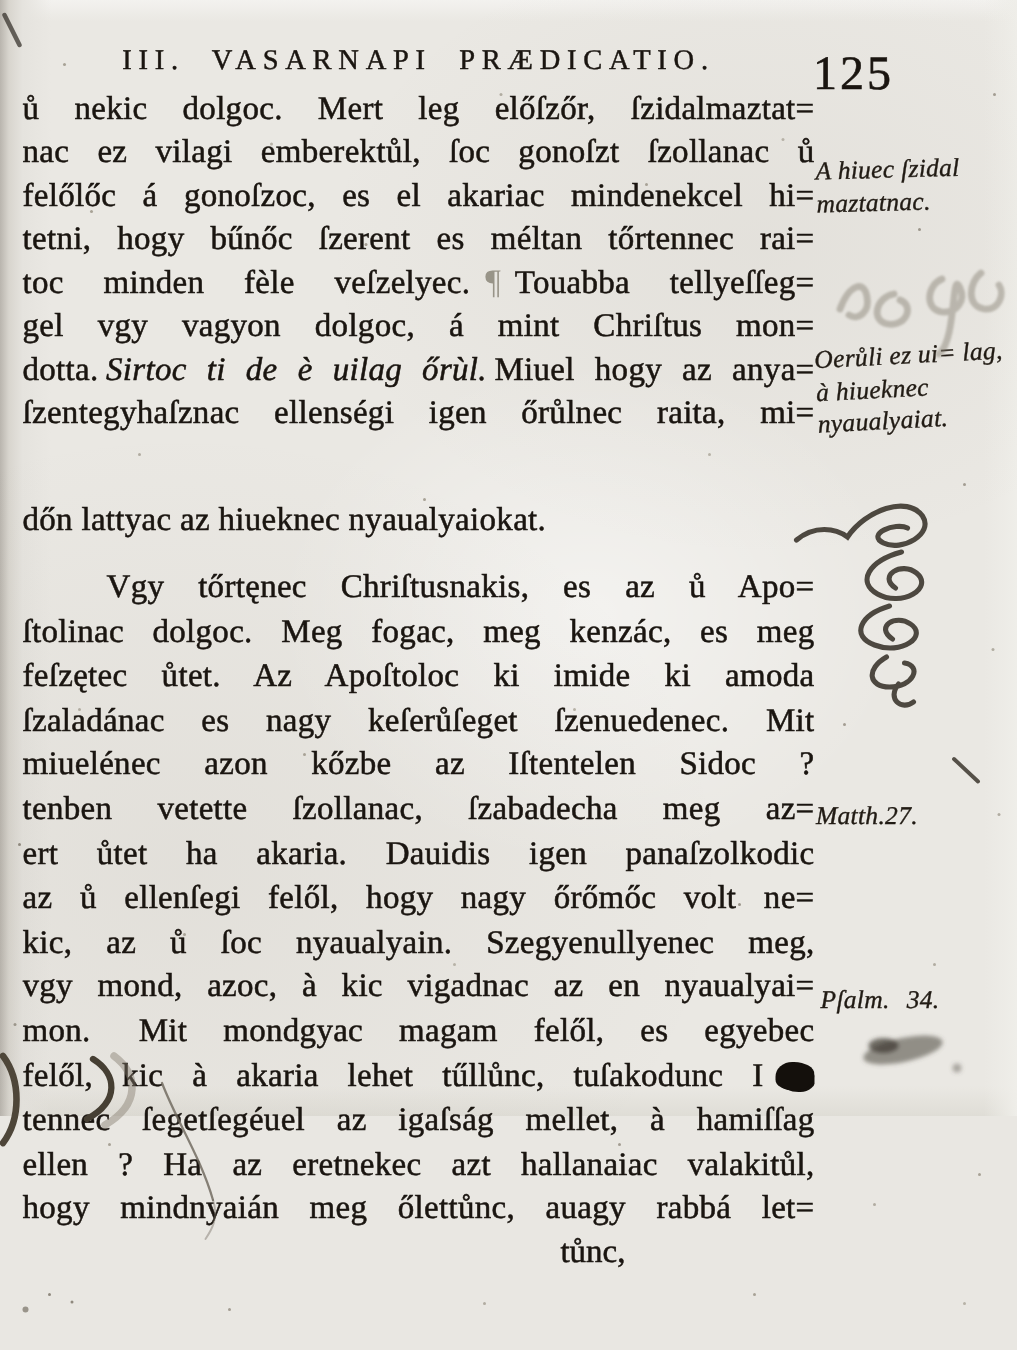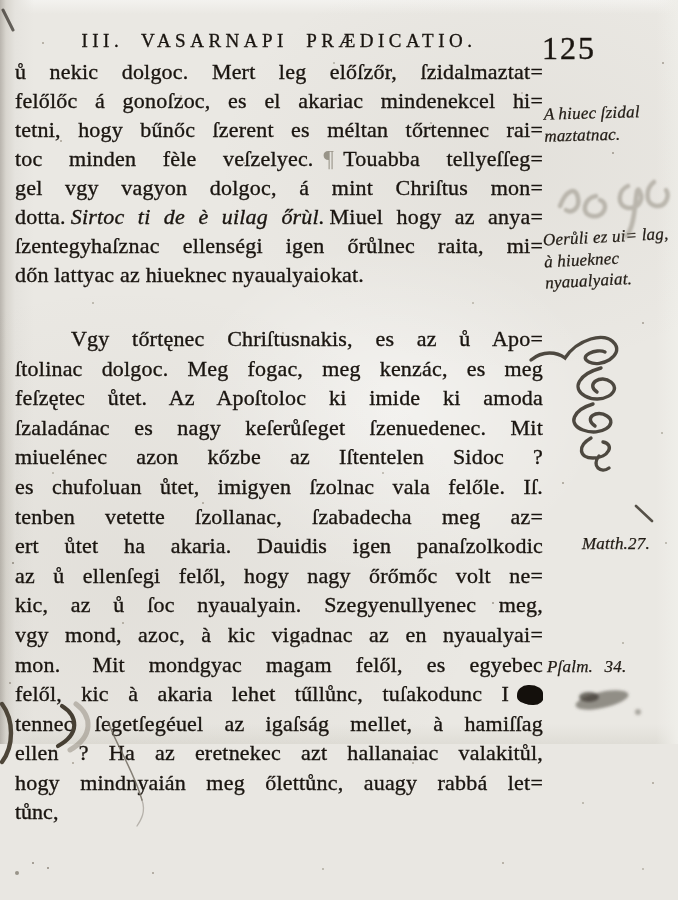--- a/index.html
+++ b/index.html
@@ -31,46 +31,46 @@
     color:#1a1510; -webkit-text-stroke:0.4px #1a1510;
   }
   
   .column { position:absolute; left:15px; top:57px; width:528px; color:#1a1510; }
   .line {
     position:relative; overflow:hidden;
     font-size:22px; letter-spacing:0.2px;
     color:#1a1510; -webkit-text-stroke:0.35px #1a1510;
     text-align:justify; text-align-last:justify;
   }
-  .line.nj { text-align:left; text-align-last:left; }
+  .line.nj { text-align:left; text-align-last:left;margin-top:42px; }
   .line.j::after { content:""; display:inline-block; width:100%; height:0; }
   .p1 .line { height:29px; line-height:29px; }
-  .p2 { margin-top:35px; }
+  .p2 { margin-top:16px; }
   .p2 .line { height:29.6px; line-height:29.6px; }
   .indent { padding-left:56px; }
   .it { font-style:italic; margin:0 5px; }
   .pilcrow { color:#8b8679; -webkit-text-stroke:0; font-size:23px; margin:0 9px 0 10px; opacity:0.85; }
   .after-pen { margin-left:32px; }
   .blot {
     display:inline-block; width:26px; height:19px; margin-left:8px; vertical-align:-3px;
     background:#14100c; border-radius:45% 55% 50% 50%/55% 45% 60% 40%;
     box-shadow:3px 3px 0 -2px #14100c;
   }
   .catchline {
-    height:27px; line-height:27px; font-size:22px; padding-right:126px;
+    height:27px; line-height:27px; font-size:22px; text-align:right; padding-right:126px;
     color:#1a1510; -webkit-text-stroke:0.35px #1a1510;
   }
   
   .mnote {
     position:absolute; font-style:italic; font-size:17px; line-height:21.5px;
     color:#211b14; -webkit-text-stroke:0.25px #211b14; letter-spacing:0.2px;
   }
   .n1 { left:544px; top:102px; width:128px; transform:rotate(-1.5deg); }
   .n2 { left:544px; top:226px; width:134px; transform:rotate(-3deg); }
-  .r1 { left:544px; top:533px; white-space:nowrap;margin-left:38px; }
+  .r1 { left:544px; top:533px; white-space:nowrap; }
   .r2 { left:547px; top:656px; white-space:nowrap; word-spacing:7px; }
   
   .speckles {
     position:absolute; left:0; top:0; width:2px; height:2px; border-radius:50%;
     background:transparent; pointer-events:none;
     box-shadow:
       60px 140px 0 0 #a8a296, 180px 95px 0 0 #b7b2a7, 243px 162px 0 0 #a39d92,
       333px 62px 0 0 #b1aca1, 430px 122px 0 0 #a8a296, 521px 92px 0 0 #b7b2a7,
       612px 152px 0 0 #9c968b, 92px 302px 0 0 #b1aca1, 282px 332px 0 0 #a8a296,
       472px 302px 0 0 #b7b2a7, 642px 322px 0 0 #a39d92, 52px 472px 0 0 #b1aca1,
@@ -92,35 +92,35 @@
 <div class="page">
 
   <div class="speckles"></div>
 
   <div class="title">III. VASARNAPI PRÆDICATIO.</div>
   <div class="pagenum">125</div>
 
   <div class="column">
     <div class="p1">
       <div class="line j">ů nekic dolgoc. Mert leg előſzőr, ſzidalmaztat=</div>
+      <div class="line j">nac ez vilagi emberektůl, ſoc gonoſzt ſzollanac ů</div>
       <div class="line j">felőlőc á gonoſzoc, es el akariac mindenekcel hi=</div>
       <div class="line j">tetni, hogy bűnőc ſzerent es méltan tőrtennec rai=</div>
       <div class="line j"><span>toc minden fèle veſzelyec.</span><span class="pilcrow">¶</span><span>Touabba tellyeſſeg=</span></div>
       <div class="line j">gel vgy vagyon dolgoc, á mint Chriſtus mon=</div>
       <div class="line j"><span>dotta.</span><span class="it">Sirtoc ti de è uilag őrùl.</span><span>Miuel hogy az anya=</span></div>
       <div class="line j">ſzentegyhaſznac ellenségi igen őrůlnec raita, mi=</div>
       <div class="line nj">dőn lattyac az hiueknec nyaualyaiokat.</div>
     </div>
     <div class="p2">
       <div class="line j indent">Vgy tőrtęnec Chriſtusnakis, es az ů Apo=</div>
       <div class="line j">ſtolinac dolgoc. Meg fogac, meg kenzác, es meg</div>
       <div class="line j">feſzętec ůtet. Az Apoſtoloc ki imide ki amoda</div>
       <div class="line j">ſzaladánac es nagy keſerůſeget ſzenuedenec. Mit</div>
       <div class="line j">miuelénec azon kőzbe az Iſtentelen Sidoc ?</div>
-      <div class="line j">es chufoluan ůtet, imigyen ſzolnac vala felőle. Iſ.</div>
       <div class="line j">tenben vetette ſzollanac, ſzabadecha meg az=</div>
       <div class="line j">ert ůtet ha akaria. Dauidis igen panaſzolkodic</div>
       <div class="line j">az ů ellenſegi felől, hogy nagy őrőmőc volt ne=</div>
       <div class="line j">kic, az ů ſoc nyaualyain. Szegyenullyenec meg,</div>
       <div class="line j">vgy mond, azoc, à kic vigadnac az en nyaualyai=</div>
       <div class="line j"><span>mon.</span><span class="after-pen">Mit mondgyac magam felől, es egyebec</span></div>
       <div class="line j"><span>felől, kic à akaria lehet tűllůnc, tuſakodunc I</span><span class="blot"></span></div>
       <div class="line j">tennec ſegetſegéuel az igaſság mellet, à hamiſſag</div>
       <div class="line j">ellen ? Ha az eretnekec azt hallanaiac valakitůl,</div>
       <div class="line j">hogy mindnyaián meg őlettůnc, auagy rabbá let=</div>

